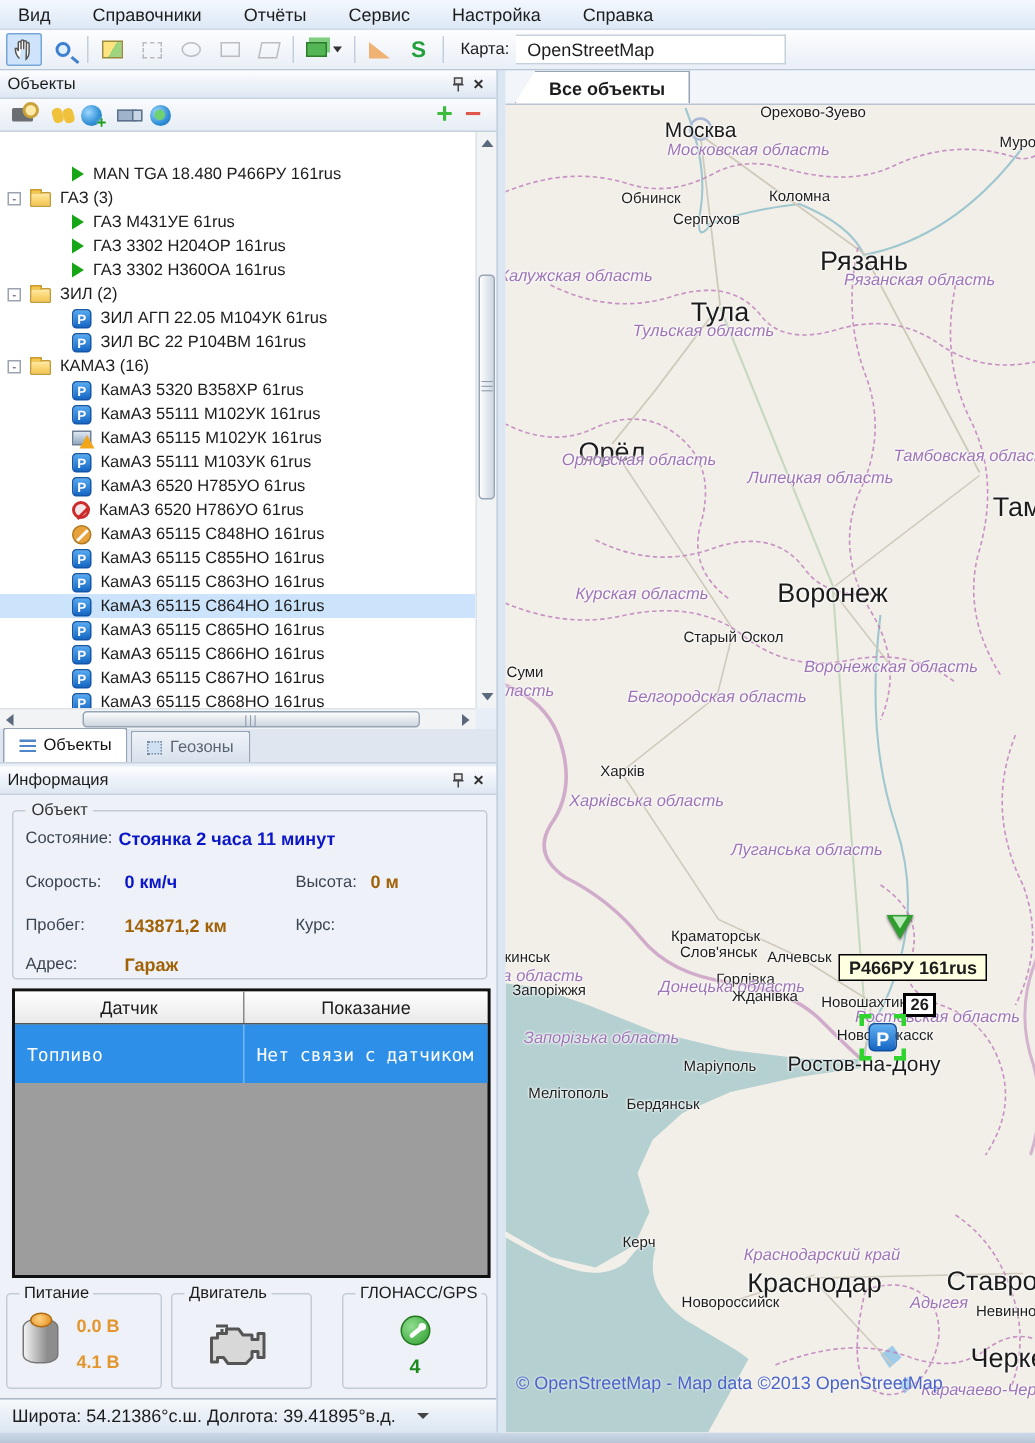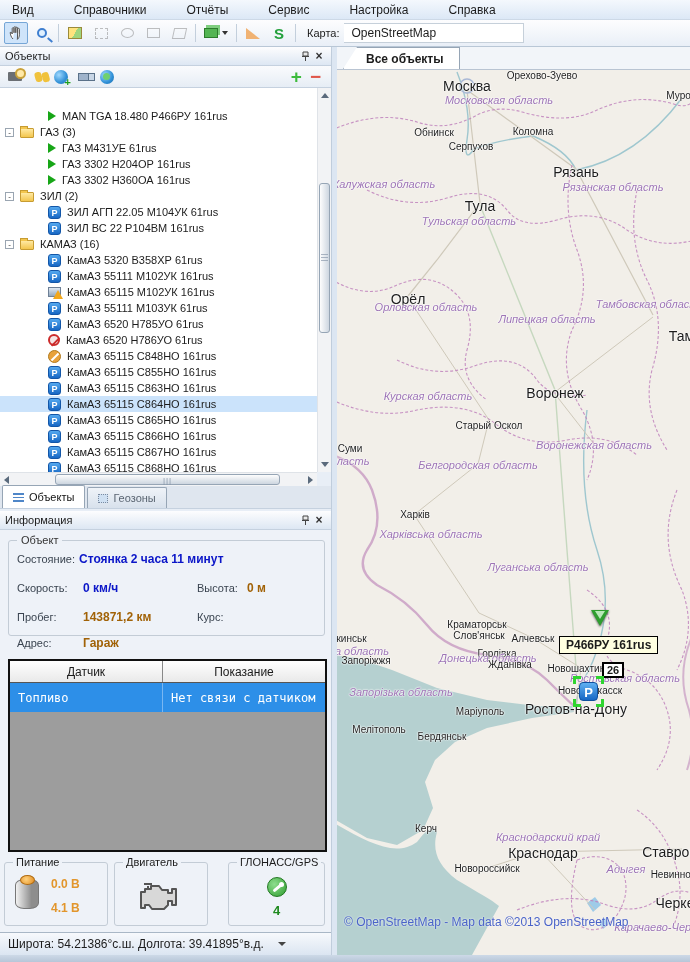--- a/index.html
+++ b/index.html
@@ -2,21 +2,21 @@
 <html><head>
 <meta charset="utf-8">
 <style>
   html,body{margin:0;padding:0;background:#9aa7b8;}
   #app{position:relative;width:690px;height:962px;background:#e8eef6;overflow:hidden;
        font-family:"Liberation Sans",sans-serif;font-size:11px;color:#1c1c1c;}
   #app *{box-sizing:border-box;}
 
   
   .menubar{position:absolute;left:0;top:0;width:690px;height:20px;
-    background:linear-gradient(#f4f8fd,#dce8f6);display:flex;align-items:center;gap:16px;
+    background:linear-gradient(#f4f8fd,#dce8f6);display:flex;align-items:center;gap:4px;
     border-bottom:1px solid #cdd9e7;font-size:12px;}
   .menu-item{padding:2px 12px;cursor:default;}
   .toolbar{position:absolute;left:0;top:20px;width:690px;height:27px;
     background:linear-gradient(#fdfdfe,#e9eff7);border-bottom:1px solid #b9c7d6;
     display:flex;align-items:center;padding:0 3px;}
   .tbtn{width:24px;height:22px;margin:0 1px;border:1px solid transparent;border-radius:2px;
     display:flex;align-items:center;justify-content:center;position:relative;}
   .tbtn.sel{background:#cfe4fa;border-color:#76a6d6;}
   .tbtn.dis{opacity:.45;filter:grayscale(1);}
   .tsep{width:1px;height:18px;background:#c3cfdc;margin:0 3px;}
@@ -105,21 +105,21 @@
   .irow{position:absolute;}
   .lab{color:#3a4450;}
   .bluev{color:#0b16c8;font-weight:bold;}
   .blackv{color:#a16207;font-weight:bold;}
 
   .stable{position:absolute;left:8px;top:659px;width:319px;height:193px;border:2px solid #111;background:#9d9d9d;}
   .sth{display:flex;height:22px;background:linear-gradient(#fff,#e9e9e9);border-bottom:1px solid #555;}
   .sth div{display:flex;align-items:center;justify-content:center;font-size:12px;}
   .sth .c1{width:153px;border-right:1px solid #888;}
   .sth .c2{flex:1;}
-  .srow{display:flex;height:29px;background:#2d8fe8;color:#fff;
+  .srow{display:flex;height:39px;background:#2d8fe8;color:#fff;
     font-family:"DejaVu Sans Mono",monospace;font-size:12px;}
   .srow div{display:flex;align-items:center;padding-left:8px;}
   .srow .c1{width:153px;border-right:1px solid #79b7f2;}
   .srow .c2{flex:1;}
 
   
   .gauge{position:absolute;border:1px solid #c3ccd6;border-radius:3px;height:64px;top:862px;background:#eef2f8;}
   .gauge .gt{position:absolute;top:-7px;left:8px;background:#eef2f8;padding:0 3px;}
   .batt{position:absolute;left:10px;top:16px;width:24px;height:30px;background:linear-gradient(90deg,#f2f2f2,#8d8d8d 70%);
     border:1px solid #777;border-radius:9px/6px;}
@@ -141,21 +141,21 @@
   
   .maptabbar{position:absolute;left:337px;top:47px;width:353px;height:23px;background:#f2f5f9;border-bottom:1px solid #b9c4d2;}
   .maptab{position:absolute;left:6px;bottom:0;height:22px;background:#fff;border:1px solid #96a5b5;border-bottom:none;
     padding:0 16px 0 22px;display:flex;align-items:center;font-weight:bold;font-size:12px;
     clip-path:polygon(14px 0,100% 0,100% 100%,0 100%);}
   .map{position:absolute;left:337px;top:70px;width:353px;height:885px;background:#f2efe9;overflow:hidden;}
   .map svg{position:absolute;left:0;top:0;}
   .ml{position:absolute;transform:translateX(-50%);white-space:nowrap;color:#1c1c1c;
       text-shadow:0 0 2px #fff,0 0 2px #fff,0 0 1px #fff;}
   .city-s{font-size:10px;}
-  .city-m{font-size:14px;}
+  .city-m{font-size:18px;}
   .city-l{font-size:14px;}
   .region{font-size:11px;font-style:italic;color:#9d74b5;}
   .attrib{position:absolute;left:7px;top:845px;color:#4a63c8;font-size:12px;text-shadow:0 0 2px #fff;}
   .m-arrow{position:absolute;left:254px;top:540px;width:0;height:0;
     border-left:9px solid transparent;border-right:9px solid transparent;border-top:16px solid #2f9e2f;
     filter:drop-shadow(0 1px 1px #555);}
   .m-arrow::after{content:"";position:absolute;left:-5px;top:-15px;width:0;height:0;
     border-left:5px solid transparent;border-right:5px solid transparent;border-top:8px solid #b9e8b9;}
   .m-tip{position:absolute;left:222px;top:566px;background:#ffffe1;border:1px solid #000;
     padding:1px 6px;font-size:12px;font-weight:bold;white-space:nowrap;}
@@ -388,21 +388,21 @@
     <span>Информация</span>
     <span class="sp"></span>
     <span class="pinbtn">
       <svg width="9" height="11" viewBox="0 0 9 11">
           <path d="M2 1 h5 v4 h-5 z M1 5.5 h7 M4.5 5.5 v4.5" stroke="#444" fill="#e8e8e8" stroke-width="1"></path>
         </svg>
     </span>
     <span class="xbtn">×</span>
   </div>
 
-  <div class="grp" style="left:8px;top:540px;width:317px;height:96px">
+  <div class="grp" style="left:8px;top:540px;width:317px;height:113px">
     <span class="gt">Объект</span>
     <span class="irow lab" style="left:8px;top:12px">Состояние:</span>
     <span class="irow bluev" style="left:70px;top:11px;font-size:12px">Стоянка 2 часа 11 минут</span>
     <span class="irow lab" style="left:8px;top:41px">Скорость:</span>
     <span class="irow bluev" style="left:74px;top:40px;font-size:12px">0 км/ч</span>
     <span class="irow lab" style="left:188px;top:41px">Высота:</span>
     <span class="irow blackv" style="left:238px;top:40px;font-size:12px">0 м</span>
     <span class="irow lab" style="left:8px;top:70px">Пробег:</span>
     <span class="irow blackv" style="left:74px;top:69px;font-size:12px">143871,2 км</span>
     <span class="irow lab" style="left:188px;top:70px">Курс:</span>

